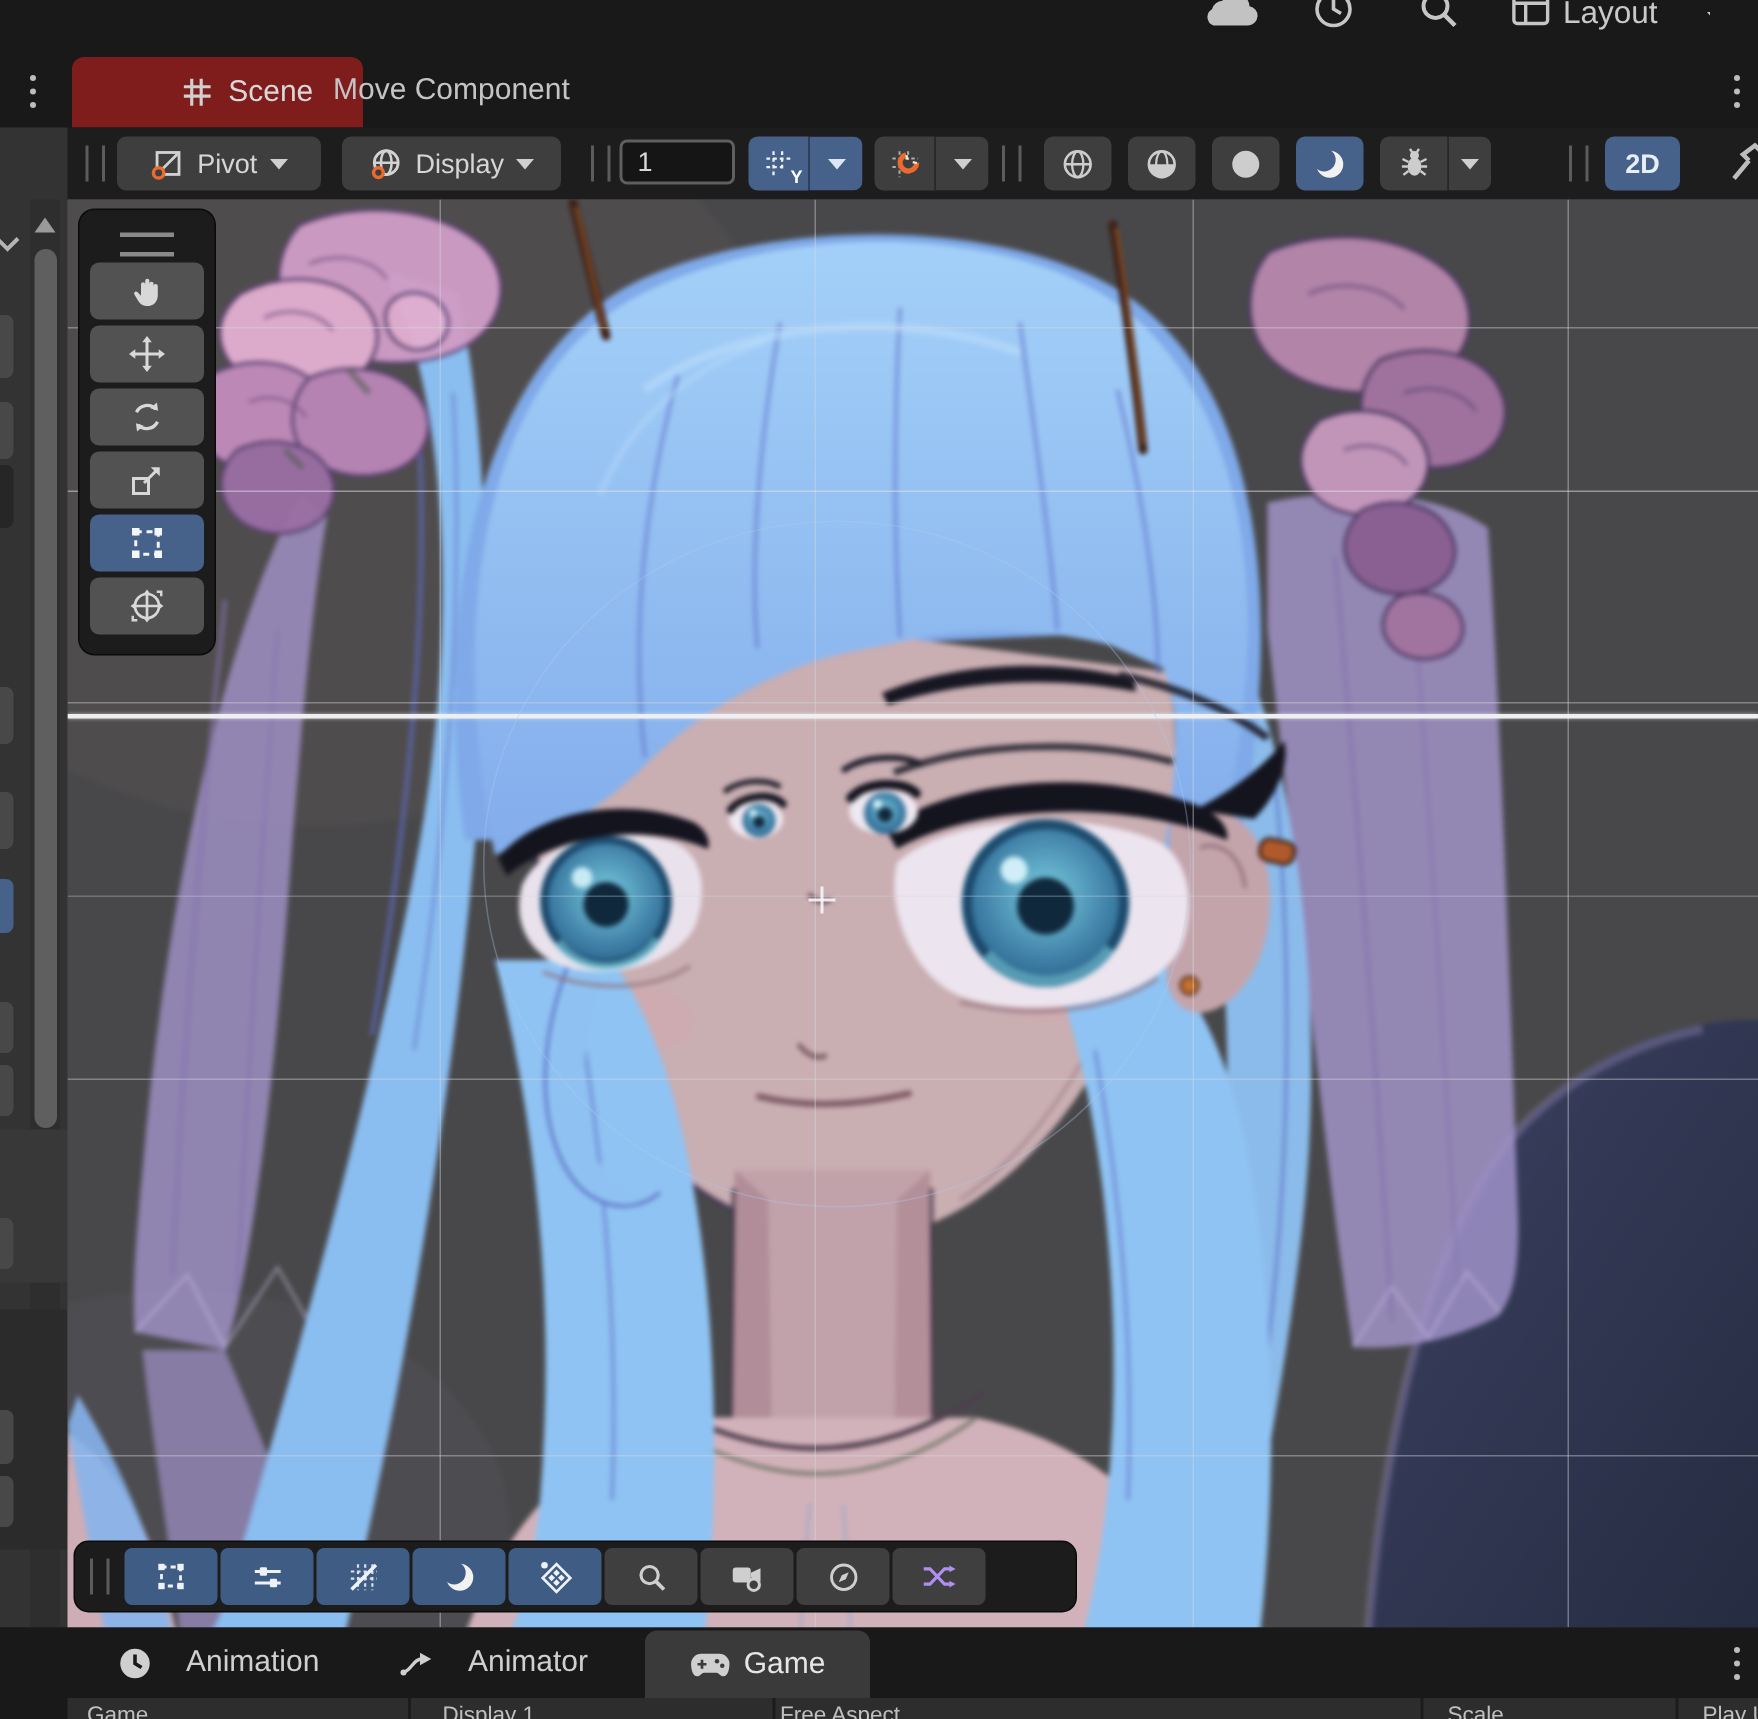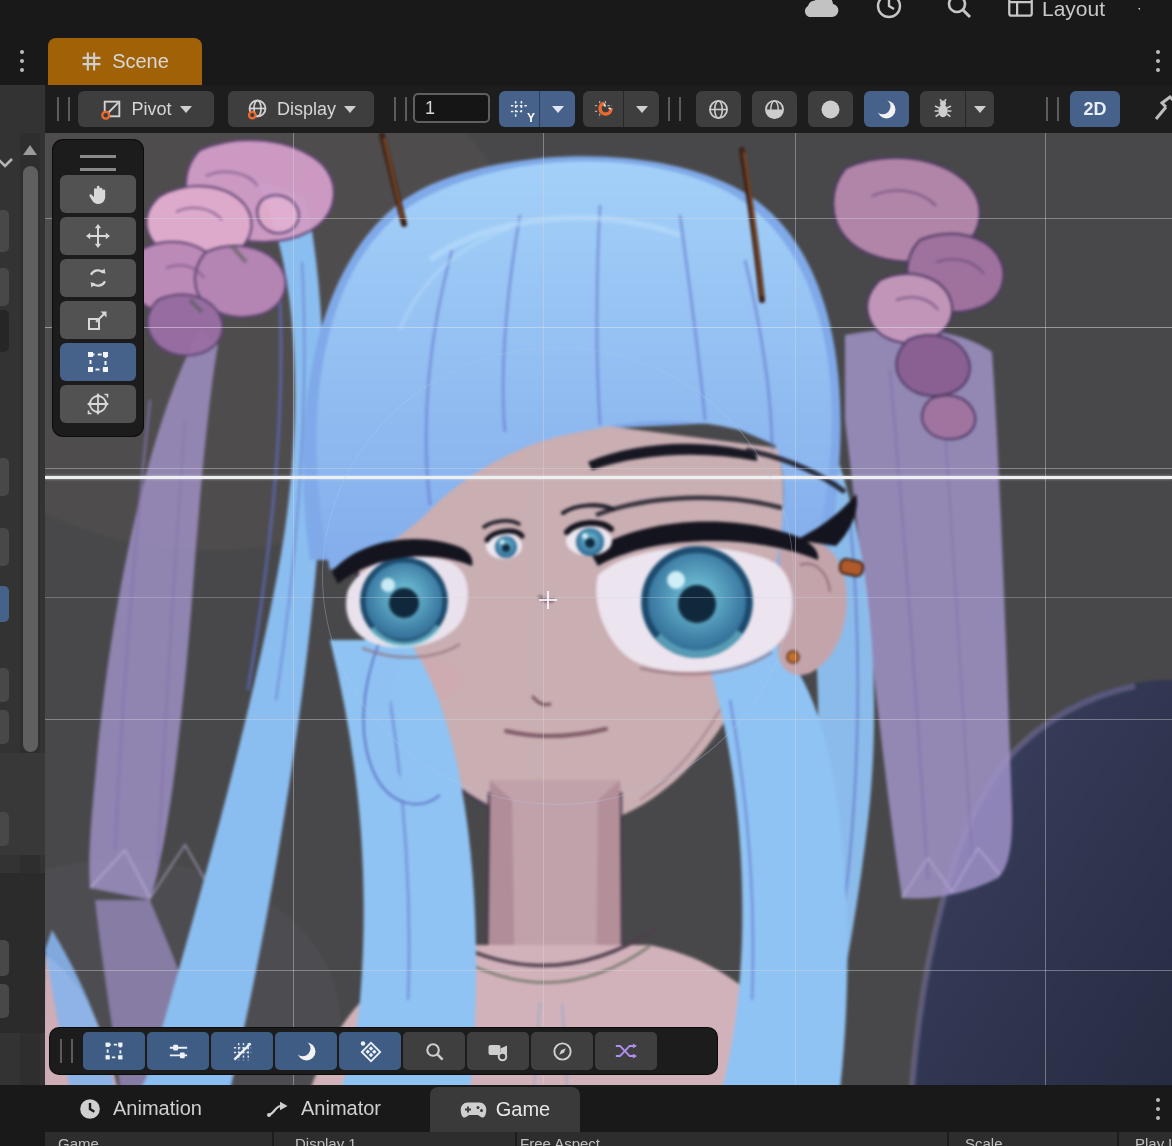--- a/index.html
+++ b/index.html
@@ -8,21 +8,21 @@
   .a{position:absolute;}
   .flex{display:flex;align-items:center;}
 
   
   .topbar{left:0;top:0;width:1140px;height:36px;background:#191919;overflow:hidden;}
   .top-label{font-size:21px;color:#c9c9c9;}
   .caret{width:0;height:0;border-left:6px solid transparent;border-right:6px solid transparent;border-top:7px solid #cfcfcf;}
 
   
   .tabbar{left:0;top:36px;width:1172px;height:49px;background:#191919;}
-  .tab-active{background:#a16207;border-radius:8px 8px 0 0;display:flex;align-items:center;justify-content:center;gap:10px;}
+  .tab-active{background:#7f1d1d;border-radius:8px 8px 0 0;display:flex;align-items:center;justify-content:center;gap:10px;padding-left:40px;}
   .tab-label{font-size:20px;color:#d8d8d8;}
   .tab-label.dim{color:#c4c4c4;}
   .kebab{display:flex;flex-direction:column;gap:5px;align-items:center;justify-content:center;}
   .kebab i{width:4px;height:4px;border-radius:50%;background:#bdbdbd;display:block;}
 
   
   .toolbar-row{left:0;top:85px;width:1172px;height:48px;background:#1d1d1d;}
   .tbtn{position:absolute;top:6px;height:36px;background:#3e3e3e;border-radius:6px;
         display:flex;align-items:center;justify-content:center;gap:8px;font-size:18px;color:#d6d6d6;}
   .tbtn.blue{background:#46618a;color:#e8eef6;}
@@ -58,21 +58,21 @@
   .pal-btn{position:absolute;left:7px;width:76px;height:38px;background:#525252;border-radius:6px;display:flex;align-items:center;justify-content:center;}
   .pal-btn.sel{background:#46618a;}
 
   
   .botbar{position:absolute;left:5px;top:895px;width:667px;height:46px;background:#1c1c1c;border-radius:9px;box-shadow:0 0 0 1px #0b0b0b;}
   .bb-btn{position:absolute;top:4px;width:62px;height:38px;background:#3f3f3f;border-radius:5px;display:flex;align-items:center;justify-content:center;}
   .bb-btn.blue{background:#3f5d84;}
 
   
   .bottom-tabs{left:0;top:1085px;width:1172px;height:47px;background:#191919;}
-  .btab{position:absolute;top:0;height:47px;display:flex;align-items:center;gap:11px;font-size:20px;color:#cfcfcf;}
+  .btab{position:absolute;top:0;height:47px;display:flex;align-items:center;gap:22px;font-size:20px;color:#cfcfcf;}
   .game-tab{position:absolute;left:430px;top:2px;width:150px;height:45px;background:#3a3a3a;border-radius:8px 8px 0 0;
             display:flex;align-items:center;justify-content:center;gap:9px;font-size:20px;color:#e6e6e6;}
 
   
   .game-row{left:45px;top:1132px;width:1127px;height:14px;background:#2d2d2d;overflow:hidden;}
   .seg-sep{position:absolute;top:0;width:2px;height:14px;background:#1c1c1c;}
   .seg-label{position:absolute;top:3px;font-size:15px;color:#c0c0c0;white-space:nowrap;}
 </style>
 </head>
 <body>
@@ -103,20 +103,23 @@
     <div class="a kebab" style="left:12px;top:11px;width:20px;height:28px">
       <i></i>
         <i></i>
         <i></i>
     </div>
     <div class="a tab-active" style="left:48px;top:2px;width:154px;height:47px">
       <svg width="21" height="21" viewBox="0 0 20 20">
         <path d="M6.5 1.5 v17 M12.5 1.5 v17 M1.5 6.5 h17 M1.5 12.5 h17" stroke="#cfcfcf" stroke-width="2" fill="none"></path>
       </svg>
       <span class="tab-label">Scene</span>
+    </div>
+    <div class="a flex" style="left:222px;top:0;height:49px">
+      <span class="tab-label dim">Move Component</span>
     </div>
     <div class="a kebab" style="left:1148px;top:11px;width:20px;height:28px">
       <i></i>
         <i></i>
         <i></i>
     </div>
   </div>
 
   <div class="a toolbar-row">
     <div class="vhandle" style="left:57px"></div>

